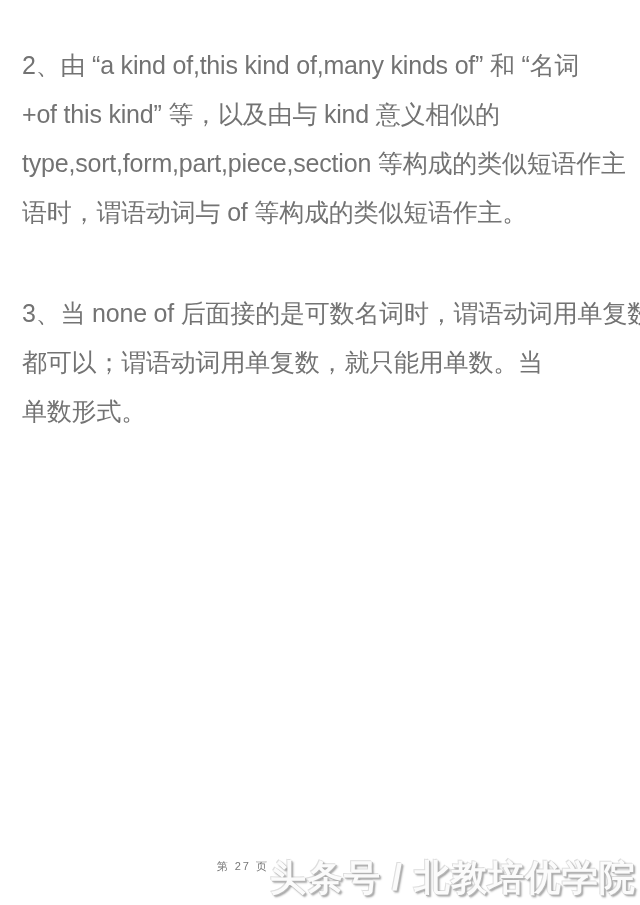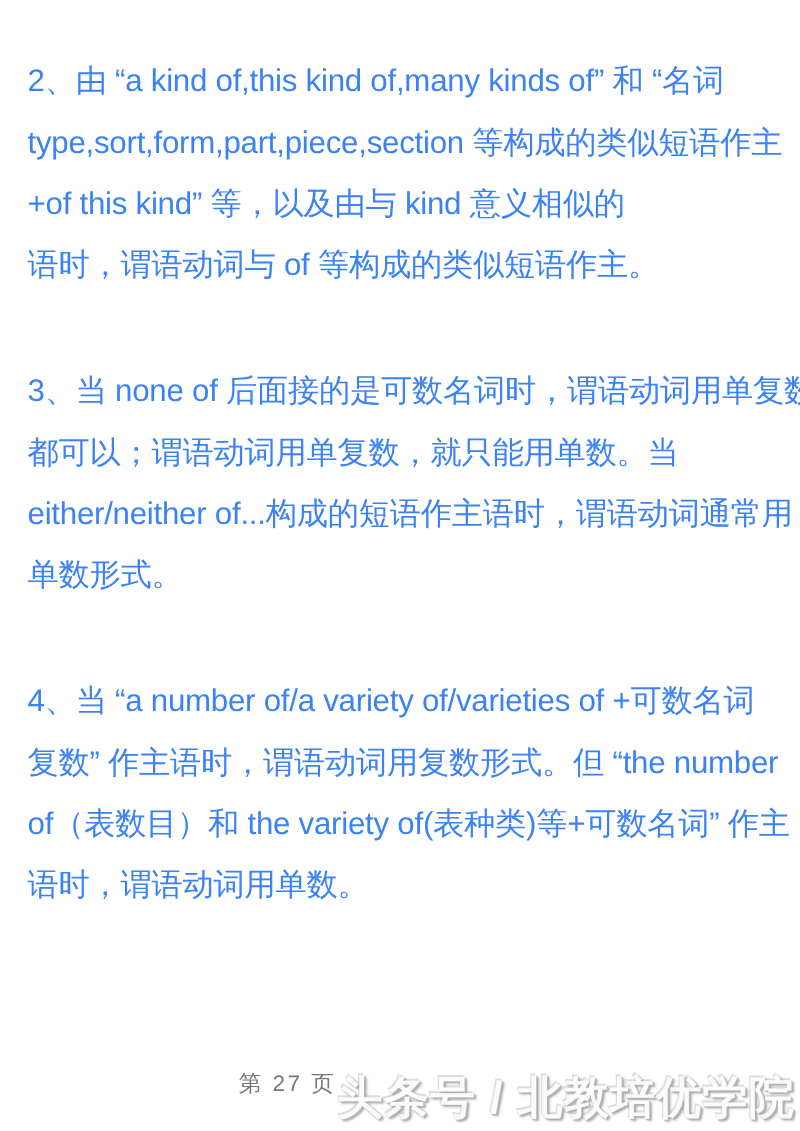--- a/index.html
+++ b/index.html
@@ -16,31 +16,31 @@
     padding: 41px 16px 0 22px;
   }
   .para {
     margin: 0 0 52px 0;
   }
   .line {
     font-size: 25px;
     line-height: 49px;
     letter-spacing: -0.2px;
     white-space: nowrap;
-    color: #3b82f6;
+    color: #737373;
   }
   .footer {
     position: absolute;
     right: 4px;
     bottom: 2px;
     display: flex;
     align-items: center;
   }
   .page-label {
-    font-size: 18px;
+    font-size: 11px;
     color: #777777;
     letter-spacing: 2px;
     position: relative;
     top: -4px;
     margin-right: 1px;
     white-space: nowrap;
   }
   .watermark {
     font-size: 36px;
     font-weight: 700;
@@ -55,38 +55,31 @@
     margin-top: 16px;
   }
 </style>
 </head>
 <body>
 
 <main class="content">
 
   <section class="para">
     <div class="line">2、由 “a kind of,this kind of,many kinds of” 和 “名词</div>
+    <div class="line">+of this kind” 等，以及由与 kind 意义相似的</div>
     <div class="line">type,sort,form,part,piece,section 等构成的类似短语作主</div>
-    <div class="line">+of this kind” 等，以及由与 kind 意义相似的</div>
     <div class="line">语时，谓语动词与 of 等构成的类似短语作主。</div>
   </section>
 
   <section class="para">
     <div class="line">3、当 none of 后面接的是可数名词时，谓语动词用单复数</div>
     <div class="line">都可以；谓语动词用单复数，就只能用单数。当</div>
-    <div class="line">either/neither of...构成的短语作主语时，谓语动词通常用</div>
     <div class="line">单数形式。</div>
   </section>
 
-  <section class="para">
-    <div class="line">4、当 “a number of/a variety of/varieties of +可数名词</div>
-    <div class="line">复数” 作主语时，谓语动词用复数形式。但 “the number</div>
-    <div class="line">of（表数目）和 the variety of(表种类)等+可数名词” 作主</div>
-    <div class="line">语时，谓语动词用单数。</div>
-  </section>
 
 
 </main>
 
 <footer class="footer">
   <span class="page-label">第 27 页</span>
   <span class="watermark">头条号 / 北教培优学院</span>
 </footer>
 
 </body></html>

